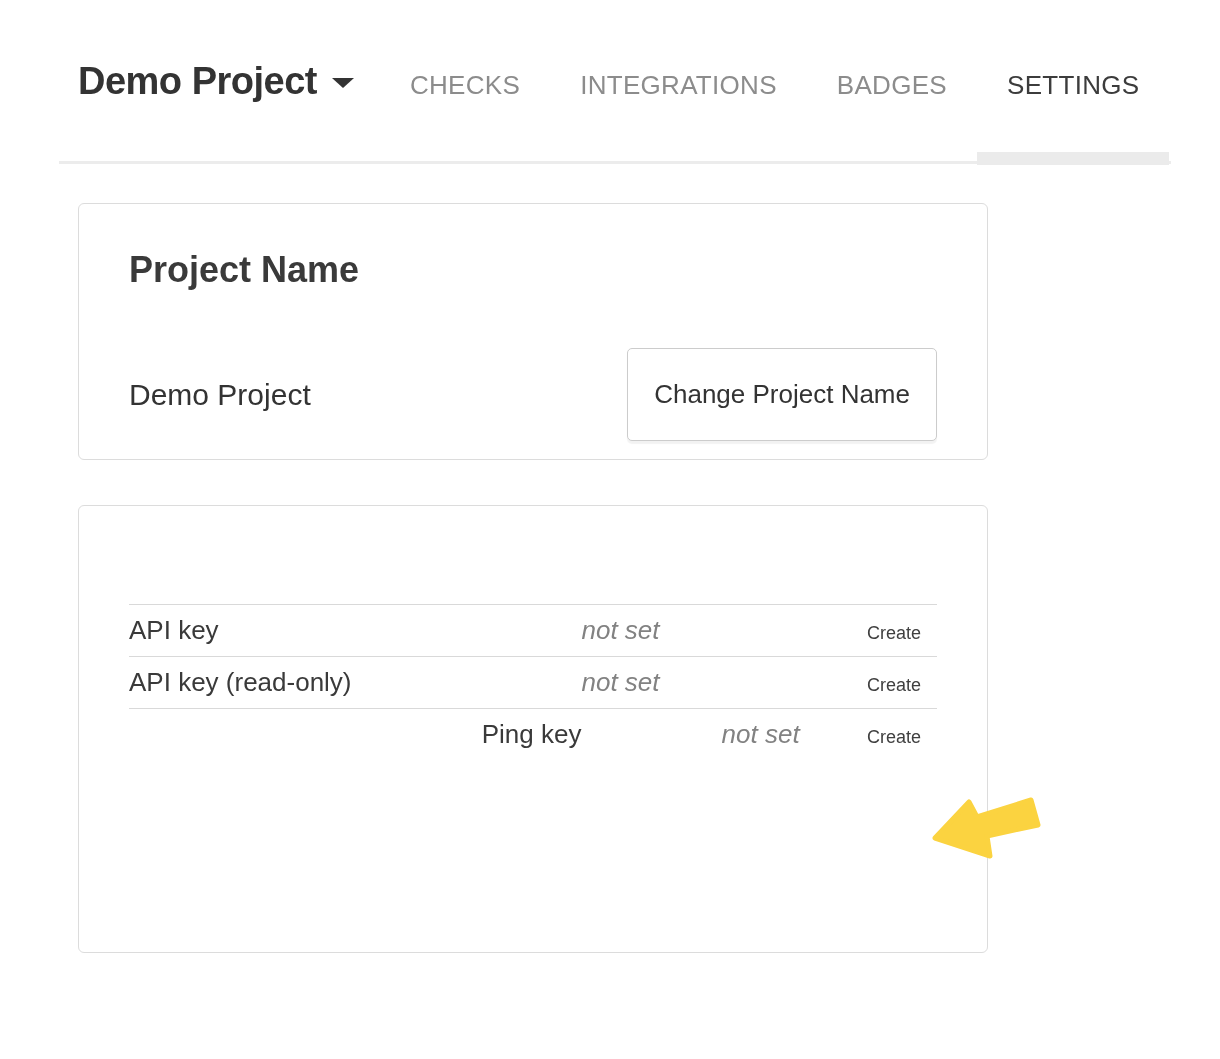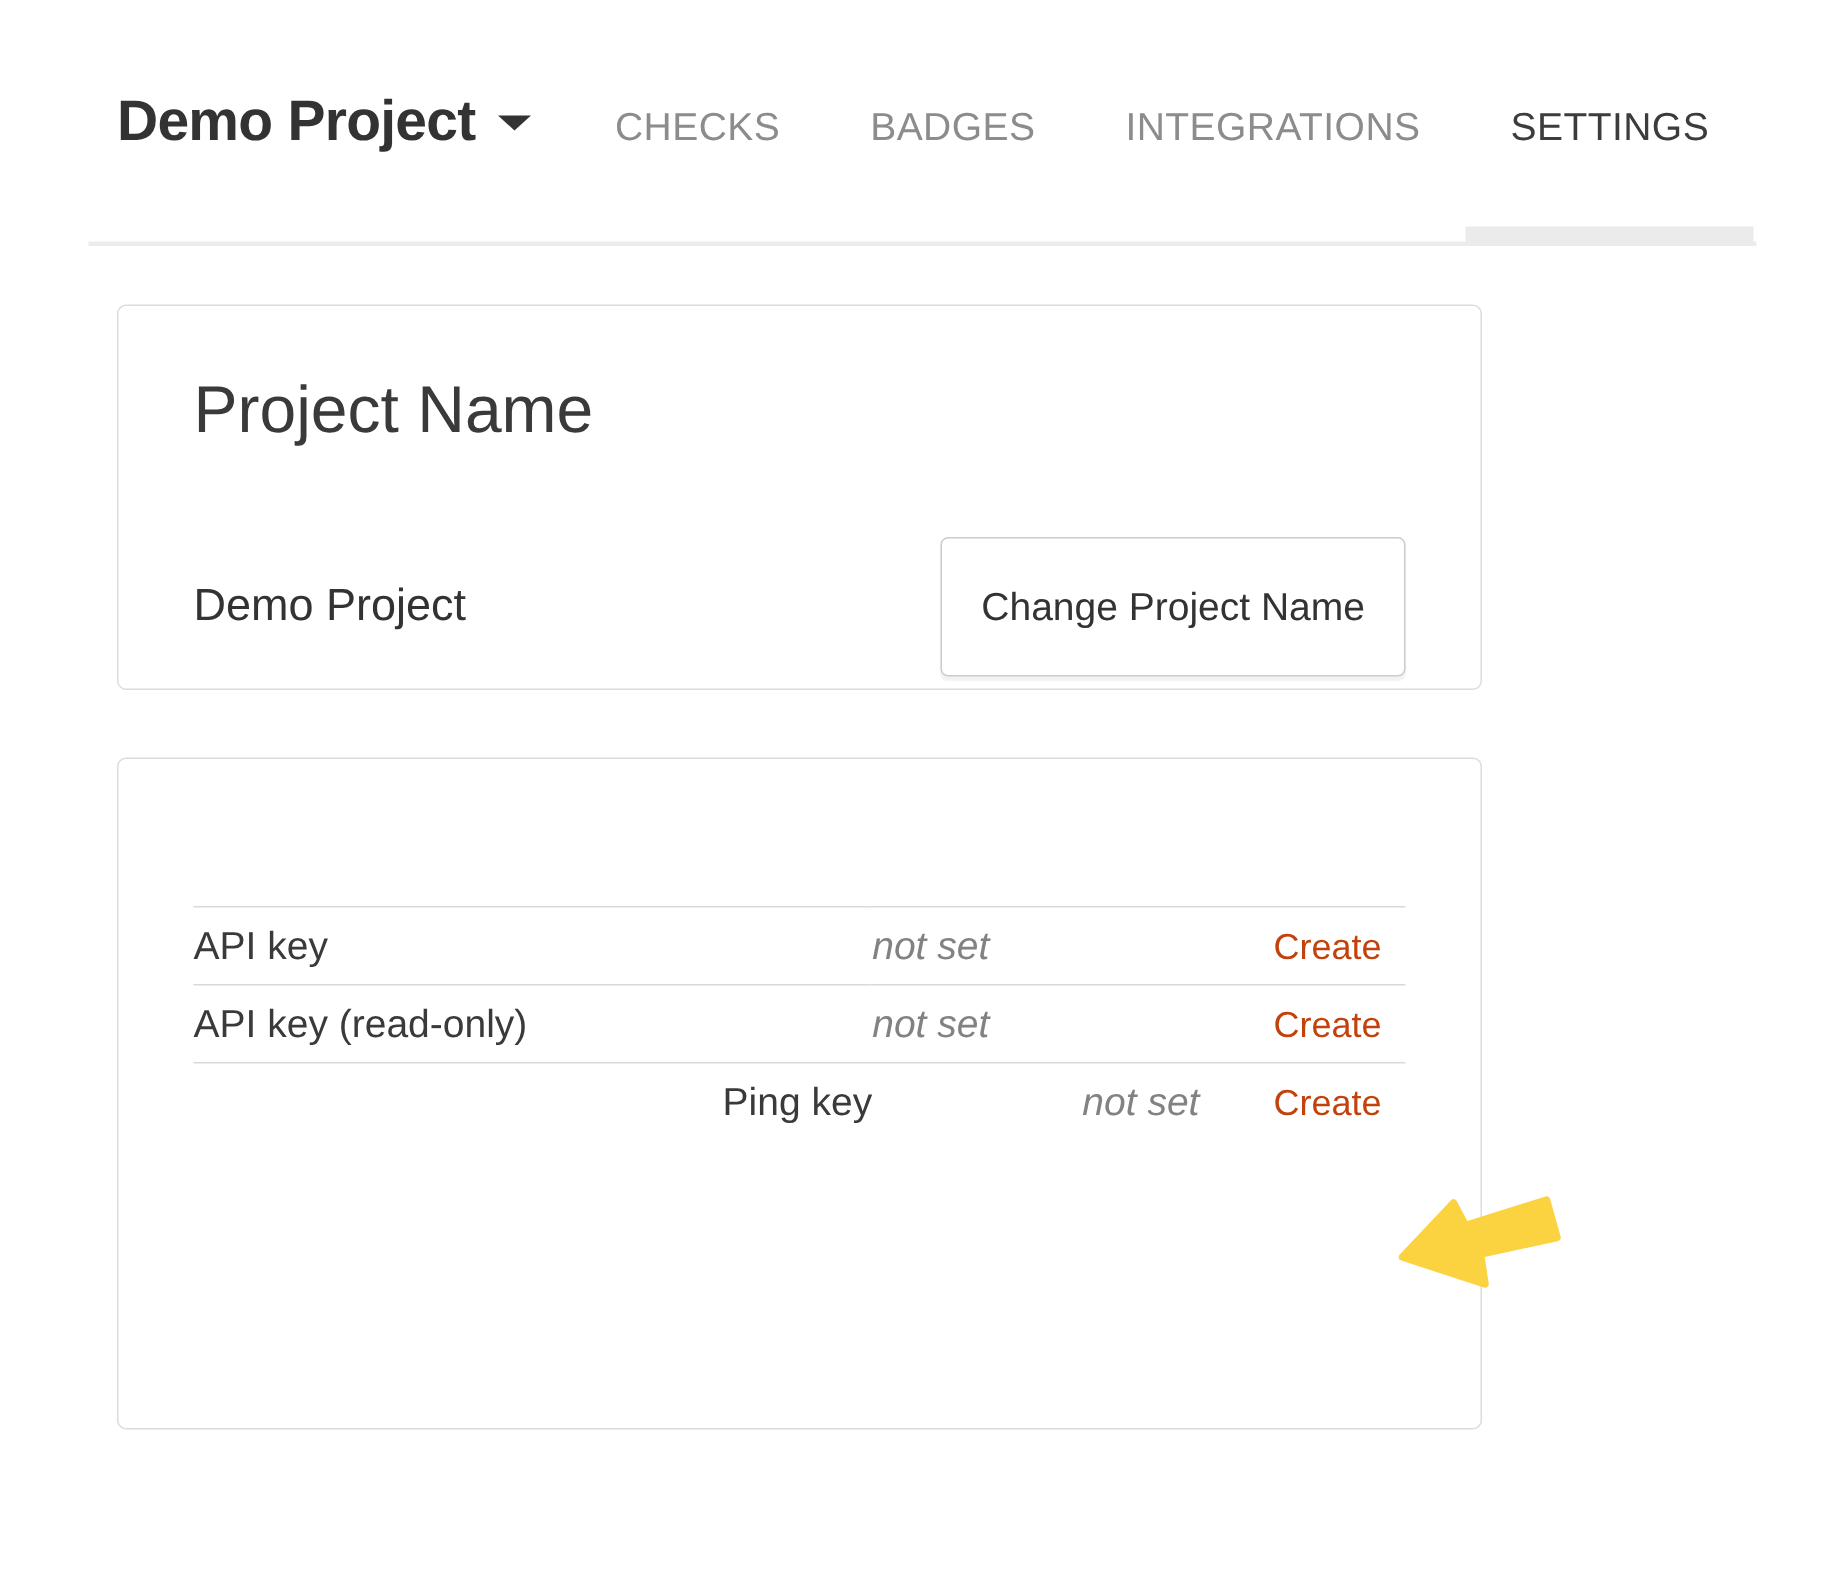--- a/index.html
+++ b/index.html
@@ -62,22 +62,22 @@
   .card {
     margin-left: 19px;
     width: 910px;
     border: 1px solid #dcdcdc;
     border-radius: 6px;
     background: #ffffff;
     padding: 44px 50px;
   }
   .card h2 {
     margin: 0;
-    font-size: 44px;
-    font-weight: 400;
+    font-size: 36px;
+    font-weight: 700;
     color: #3a3a3a;
     line-height: 1.2;
   }
   .card-project { margin-top: 39px; height: 257px; }
   .card-api     { margin-top: 45px; height: 448px; }
 
   .name-row {
     display: flex;
     justify-content: space-between;
     align-items: center;
@@ -108,24 +108,24 @@
     height: 52px;
     font-size: 26px;
     border-bottom: 1px solid #d9d9d9;
     padding: 0;
   }
   .api-table tr:last-child td { border-bottom: none; text-align: right; }
   td.key-name   { width: 56%; color: #3a3a3a; }
   td.key-status { width: 27%; color: #828282; font-style: italic; }
   td.key-action { text-align: right; padding-right: 16px; }
   .create-link {
-    color: #c2410c;
+    color: #404040;
     text-decoration: none;
     cursor: pointer;
-    font-size: 24px;
+    font-size: 18px;
   }
 
   
   .pointer-arrow {
     position: absolute;
     left: 930px;
     top: 795px;
     width: 115px;
     height: 70px;
     pointer-events: none;
@@ -139,24 +139,24 @@
 
   <div class="topnav">
     <div class="brand">
       <span>Demo Project</span><span class="caret"></span>
     </div>
     <div class="tabs">
       <div class="tab">
         <span>CHECKS</span>
       </div>
       <div class="tab">
+        <span>INTEGRATIONS</span>
+      </div>
+      <div class="tab">
         <span>BADGES</span>
-      </div>
-      <div class="tab">
-        <span>INTEGRATIONS</span>
       </div>
       <div class="tab active">
         <span>SETTINGS</span>
         <div class="tab-indicator"></div>
       </div>
     </div>
   </div>
 
   <div class="card card-project">
     <h2>Project Name</h2>

